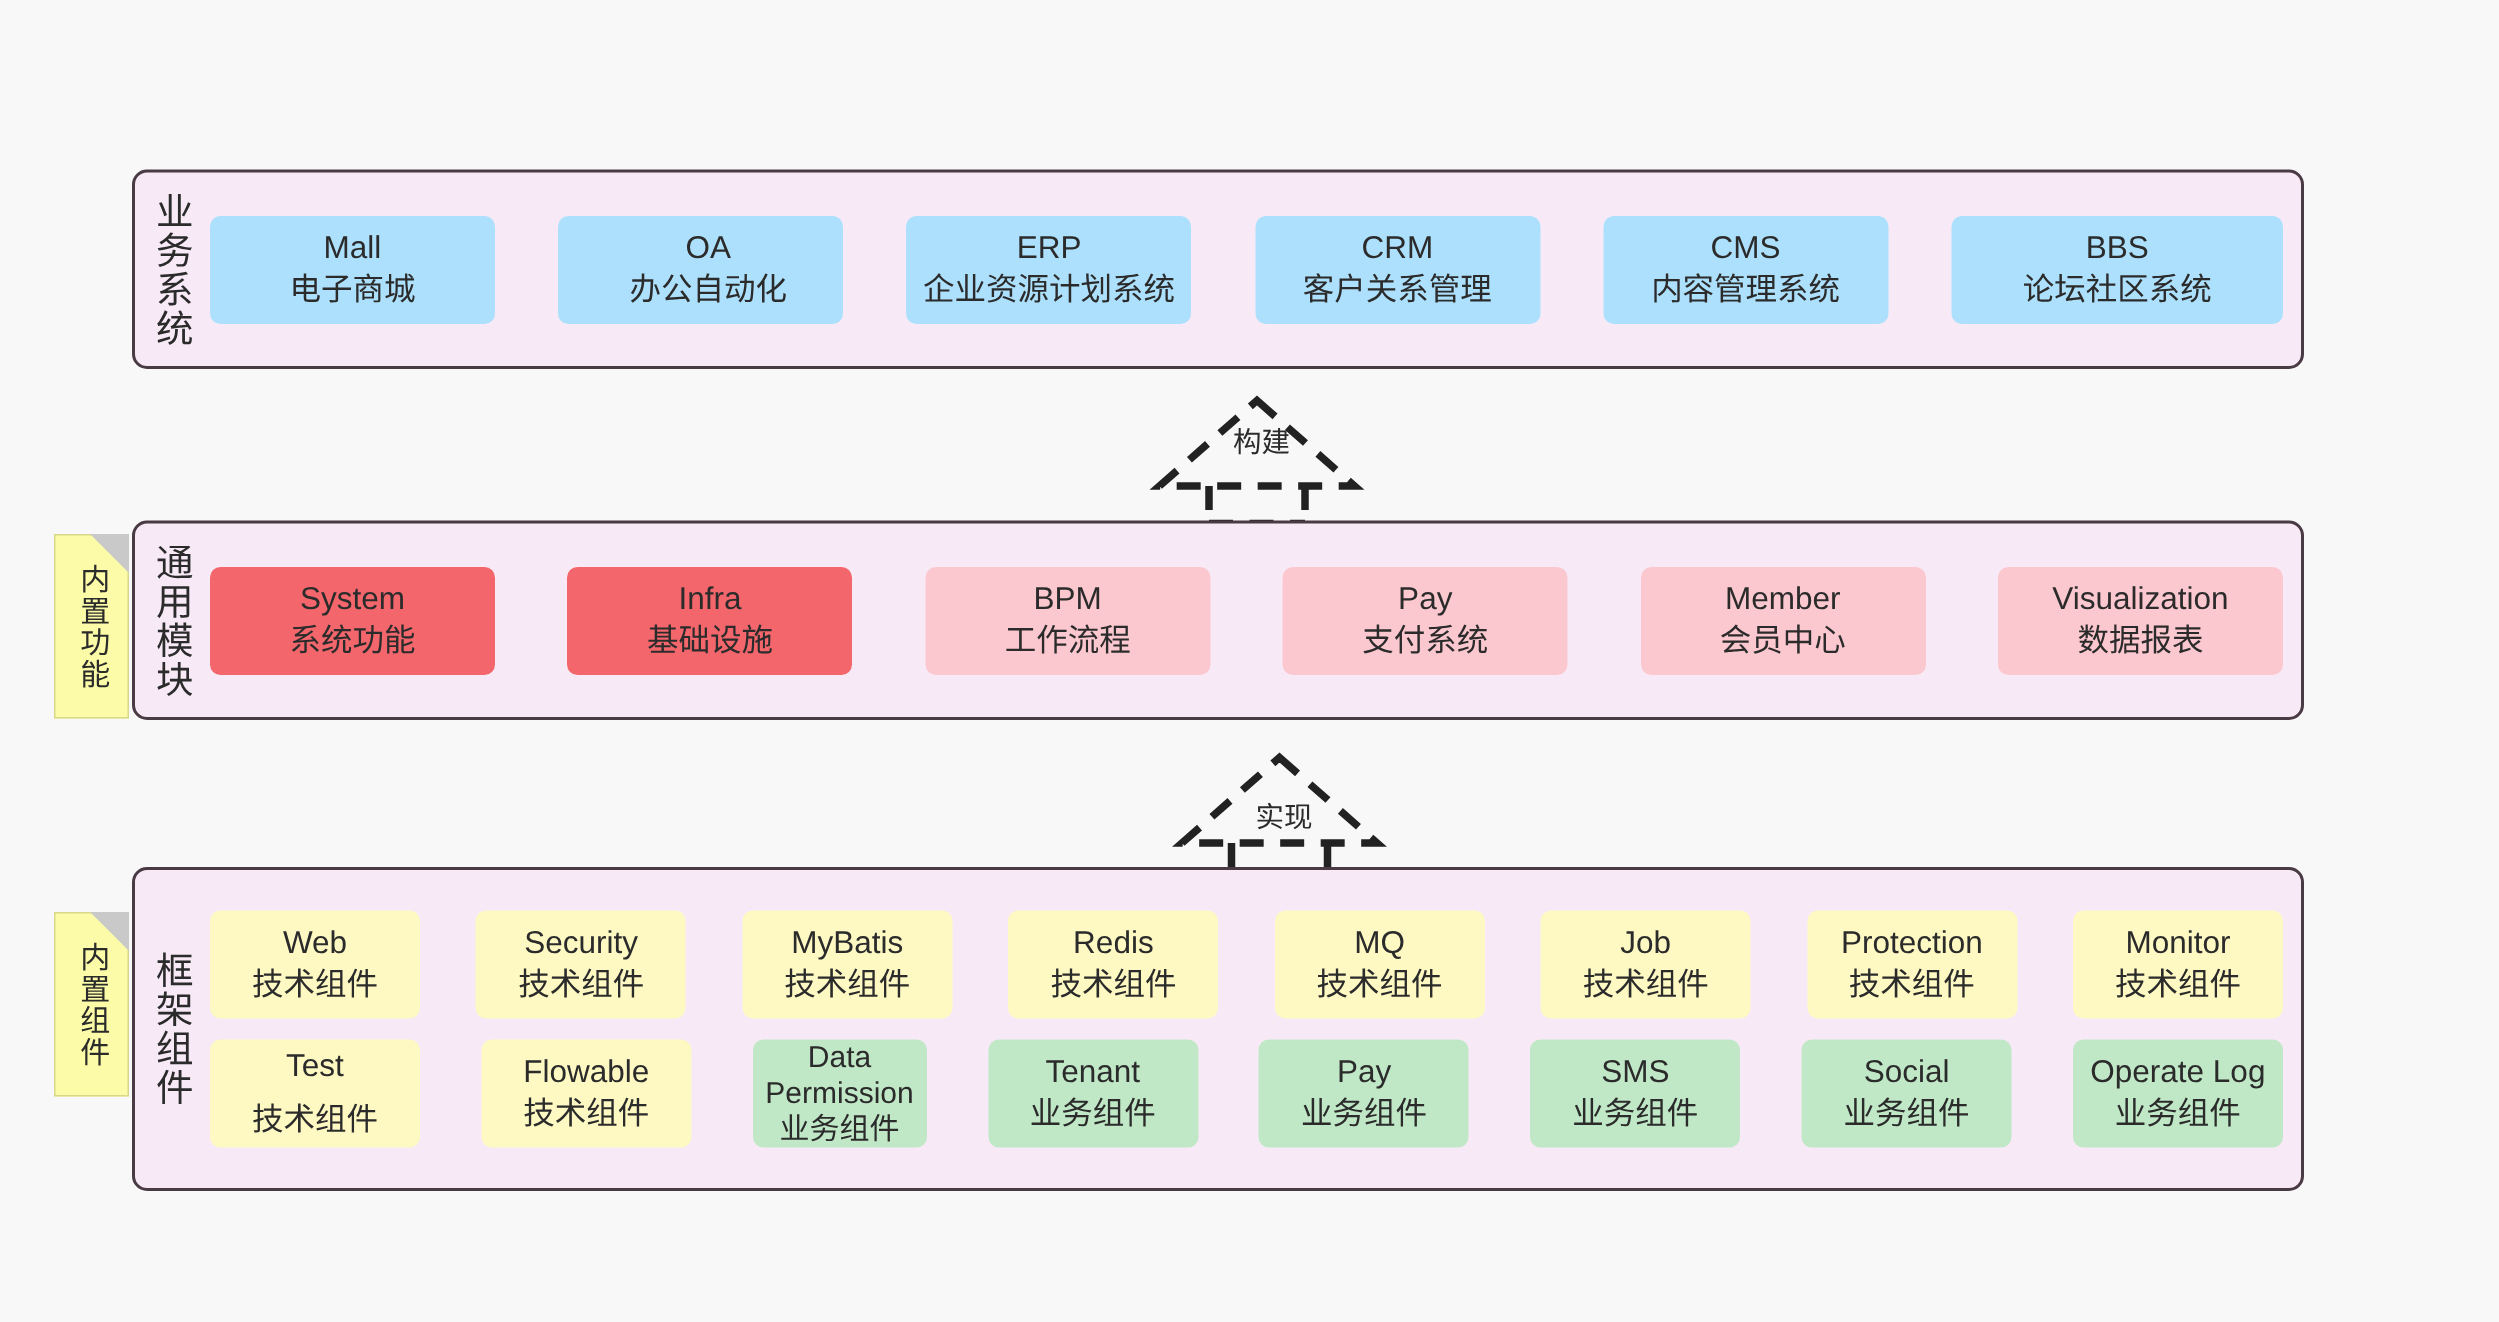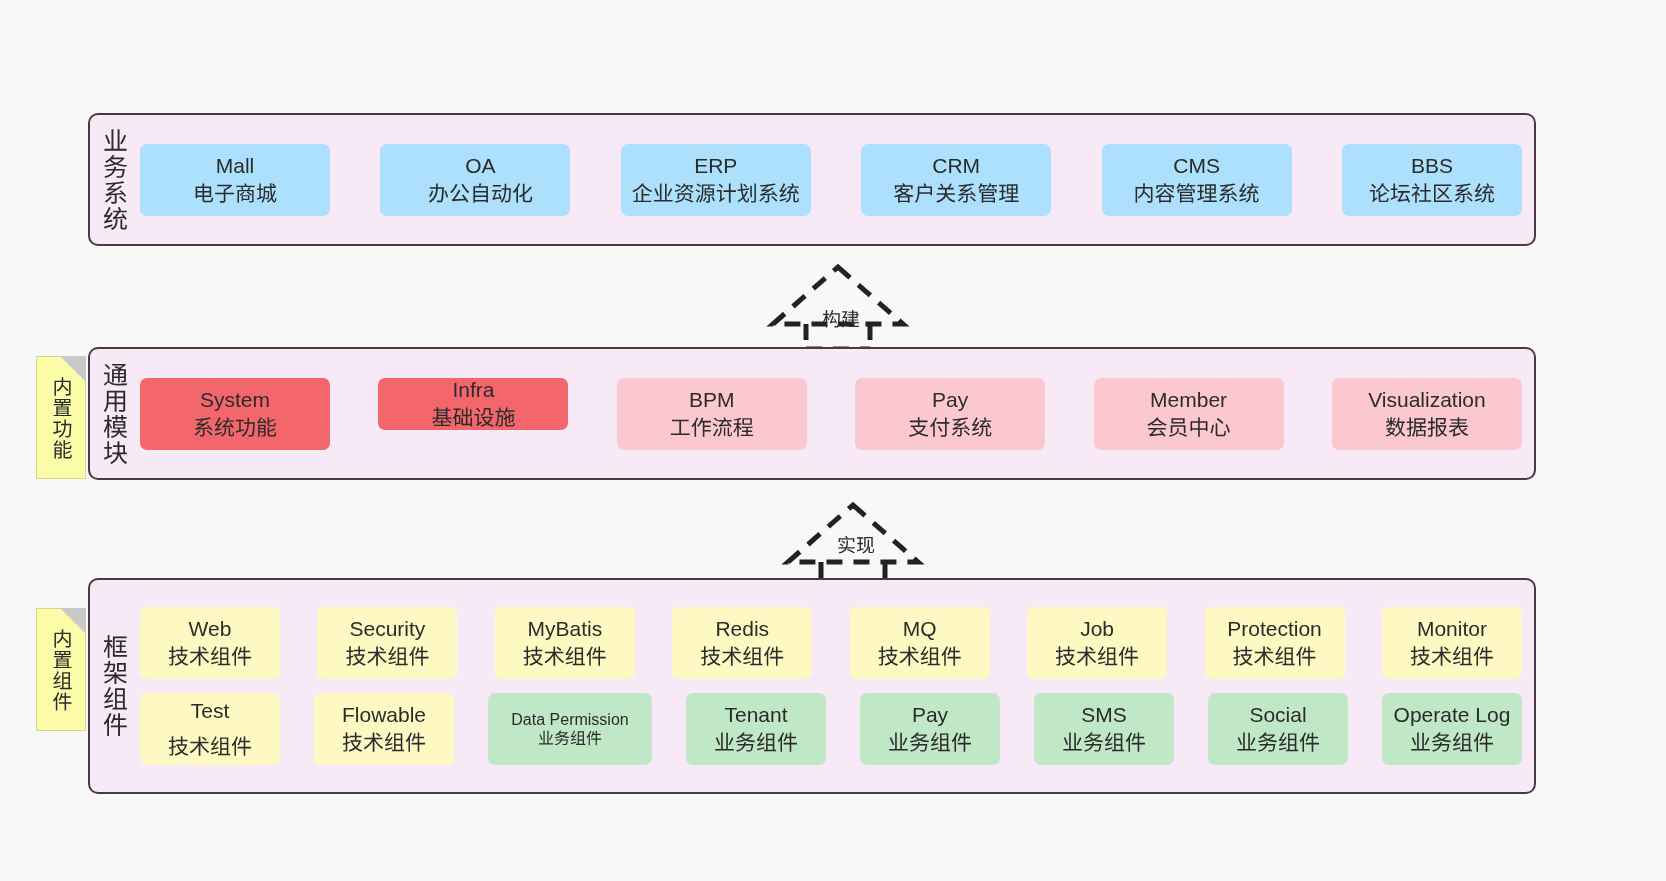--- a/index.html
+++ b/index.html
@@ -157,37 +157,37 @@
         <div class="node blue" style="width:190px;height:72px;">
           <span class="ln">CRM</span>
           <span class="ln">客户关系管理</span>
         </div>
 
         <div class="node blue" style="width:190px;height:72px;">
           <span class="ln">CMS</span>
           <span class="ln">内容管理系统</span>
         </div>
 
-        <div class="node blue" style="width:180px;height:72px;">
+        <div class="node blue" style="width:221px;height:72px;">
           <span class="ln">BBS</span>
           <span class="ln">论坛社区系统</span>
         </div>
 
       </div>
     </div>
   </div>
 
   <div class="arrow" style="left:758px; top:262px;">
     <svg width="160" height="90" viewBox="0 0 160 90">
 
       <path d="M 80 5 L 145 62 L 15 62 Z" fill="none" stroke="#222222" stroke-width="5" stroke-dasharray="16,11" stroke-linejoin="miter"></path>
 
       <path d="M 48 62 L 48 90 M 112 62 L 112 90" fill="none" stroke="#222222" stroke-width="5" stroke-dasharray="16,11"></path>
     </svg>
-    <span class="arrow-label" style="left:64px; top:48px;font-family:Liberation Serif, serif;">构建</span>
+    <span class="arrow-label" style="left:64px; top:24px;font-family:Liberation Serif, serif;">构建</span>
   </div>
   <div class="arrow" style="left:806px; top:330px;">
     <svg width="64" height="22" viewBox="0 0 64 22">
       <path d="M 0 19 L 64 19" fill="none" stroke="#222222" stroke-width="5" stroke-dasharray="16,11"></path>
     </svg>
   </div>
 
   <div class="note" style="left:36px; top:356px; width:50px; height:123px;">
     <span>内置功能</span>
   </div>
@@ -195,21 +195,21 @@
   <div class="layer" id="layer-common" style="left:88px; top:347px; width:1448px; height:133px;">
     <div class="layer-title">通用模块</div>
     <div class="layer-body">
       <div class="row">
 
         <div class="node red" style="width:190px;height:72px;">
           <span class="ln">System</span>
           <span class="ln">系统功能</span>
         </div>
 
-        <div class="node red" style="width:190px;height:52px;">
+        <div class="node red" style="width:190px;height:72px;">
           <span class="ln">Infra</span>
           <span class="ln">基础设施</span>
         </div>
 
         <div class="node pink" style="width:190px;height:72px;">
           <span class="ln">BPM</span>
           <span class="ln">工作流程</span>
         </div>
 
         <div class="node pink" style="width:190px;height:72px;">
@@ -301,21 +301,21 @@
         <div class="node green" style="width:140px;height:72px;justify-content:space-between;">
           <span class="ln">Test</span>
           <span class="ln">技术组件</span>
         </div>
 
         <div class="node green" style="width:140px;height:72px;">
           <span class="ln">Flowable</span>
           <span class="ln">技术组件</span>
         </div>
 
-        <div class="node lgreen wrap" style="width:164px;height:72px;font-size:16px;line-height:1.2;">
+        <div class="node lgreen wrap" style="width:116px;height:72px;font-size:20px;line-height:1.2;">
           <span class="ln">Data Permission</span>
           <span class="ln">业务组件</span>
         </div>
 
         <div class="node lgreen" style="width:140px;height:72px;">
           <span class="ln">Tenant</span>
           <span class="ln">业务组件</span>
         </div>
 
         <div class="node lgreen" style="width:140px;height:72px;">

